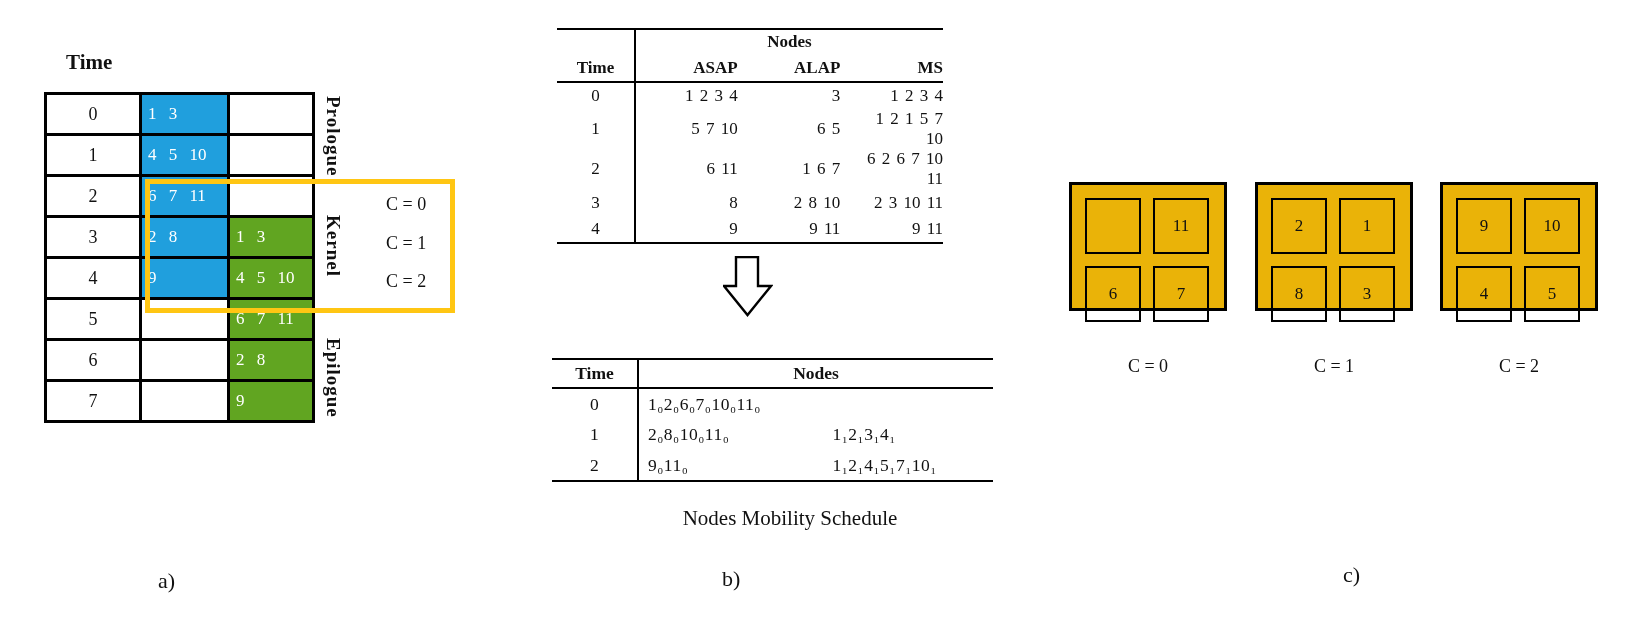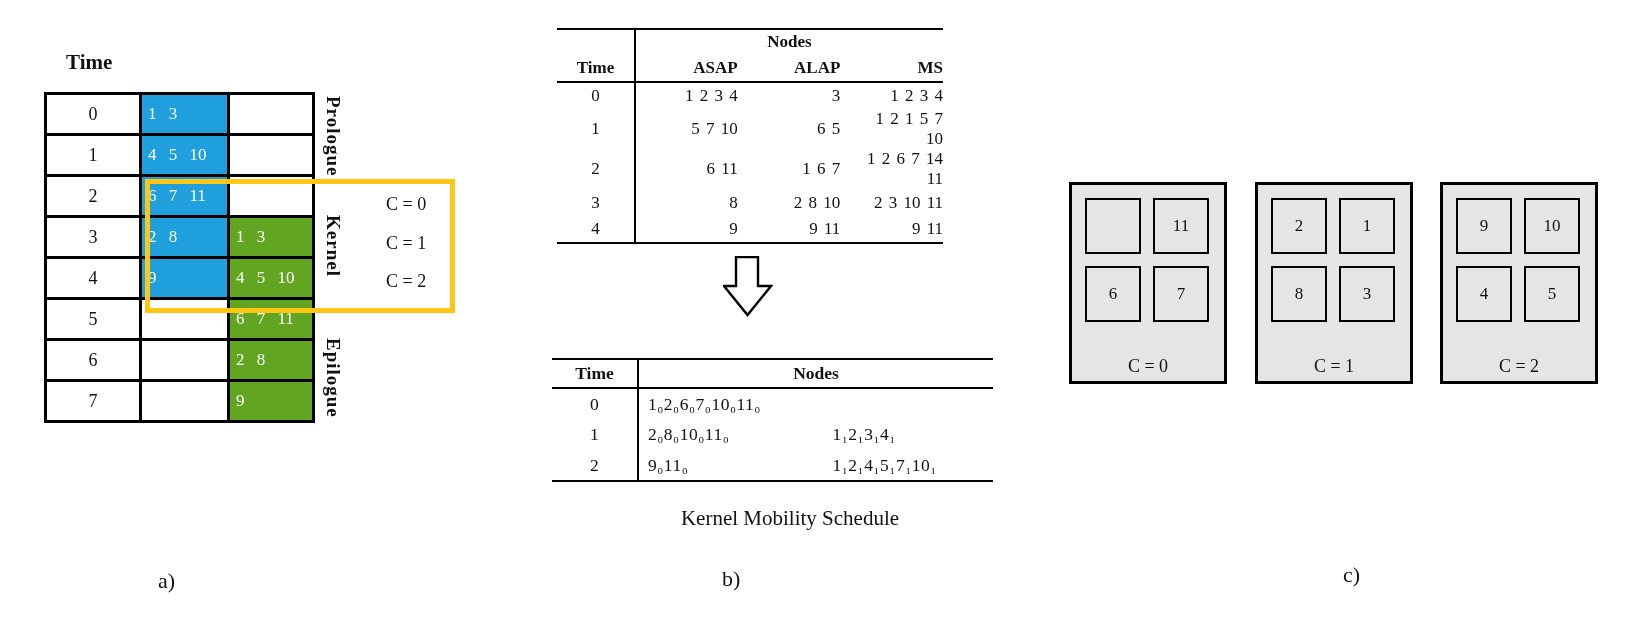--- a/index.html
+++ b/index.html
@@ -104,28 +104,28 @@
   #b-bottom-table thead th.nodes-span { text-align: center; }
   #b-bottom-table tbody td { height: 31px; letter-spacing: 0.5px; }
 
   #b-caption {
     left: 560px; top: 506px; width: 460px;
     text-align: center; font-size: 21px;
   }
 
   
   .c-group {
-    top: 182px; width: 158px; height: 202px;
+    top: 182px; width: 158px; height: 129px;
     border: 3px solid #000;
     padding: 13px;
     display: grid;
     grid-template-columns: 56px 56px;
     grid-template-rows: 56px 56px;
     gap: 12px;
-    background: #e5e5e5;
+    background: #eab308;
   }
   #c-group-0 { left: 1069px; }
   #c-group-1 { left: 1255px; }
   #c-group-2 { left: 1440px; }
   .c-cell {
     border: 2.5px solid #000;
     display: flex; align-items: center; justify-content: center;
     font-size: 17px;
   }
   .c-group-label {
@@ -224,21 +224,21 @@
     <tr>
       <td class="time-col">1</td>
       <td class="asap-col">5 7 10</td>
       <td class="alap-col">6 5</td>
       <td class="ms-col">1 2 1 5 7 10</td>
     </tr>
     <tr>
       <td class="time-col">2</td>
       <td class="asap-col">6 11</td>
       <td class="alap-col">1 6 7</td>
-      <td class="ms-col">1 2 6 7 14 11</td>
+      <td class="ms-col">6 2 6 7 10 11</td>
     </tr>
     <tr>
       <td class="time-col">3</td>
       <td class="asap-col">8</td>
       <td class="alap-col">2 8 10</td>
       <td class="ms-col">2 3 10 11</td>
     </tr>
     <tr>
       <td class="time-col">4</td>
       <td class="asap-col">9</td>
@@ -271,21 +271,21 @@
       <td class="n2-col">1₁2₁3₁4₁</td>
     </tr>
     <tr>
       <td class="time-col">2</td>
       <td class="n1-col">9₀11₀</td>
       <td class="n2-col">1₁2₁4₁5₁7₁10₁</td>
     </tr>
   </tbody>
 </table>
 
-<div class="abs" id="b-caption">Kernel Mobility Schedule</div>
+<div class="abs" id="b-caption">Nodes Mobility Schedule</div>
 
 <div class="abs c-group" id="c-group-0">
   <div class="c-cell"></div>
   <div class="c-cell">11</div>
   <div class="c-cell">6</div>
   <div class="c-cell">7</div>
 </div>
 <div class="abs c-group" id="c-group-1">
   <div class="c-cell">2</div>
   <div class="c-cell">1</div>

